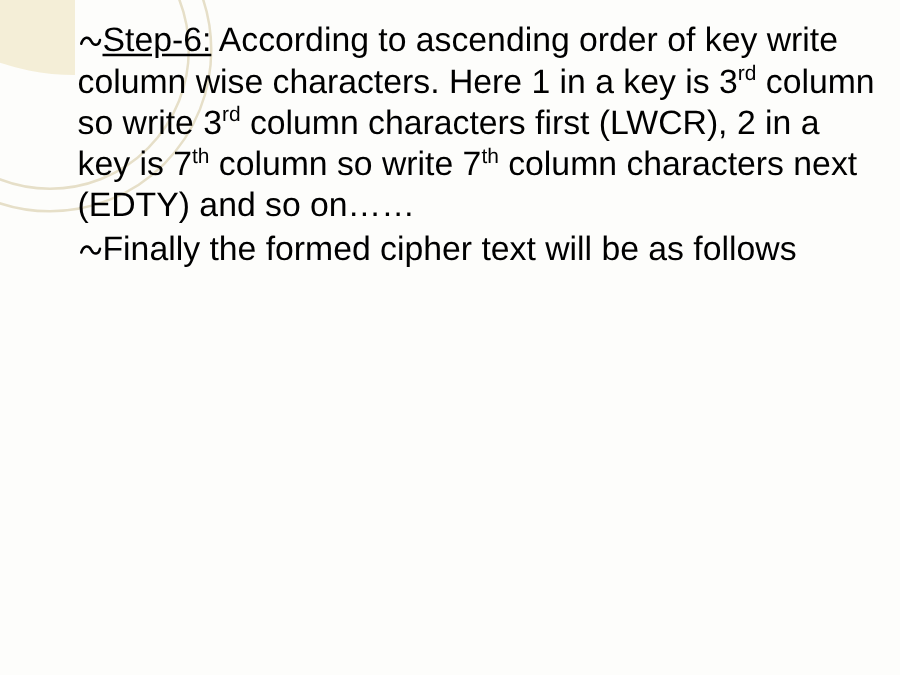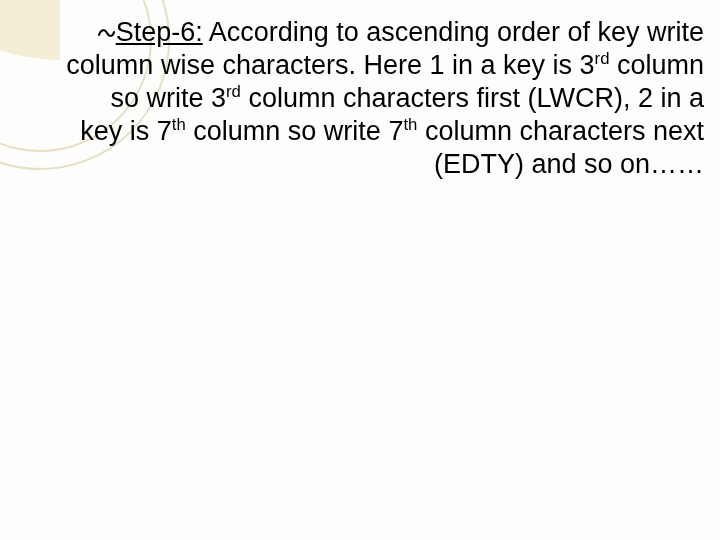--- a/index.html
+++ b/index.html
@@ -41,21 +41,20 @@
     transform: rotate(0deg);
   }
   .content {
     position: absolute;
     top: 16px;
     left: 62px;
     right: 16px;
     color: #000;
     font-size: 27px;
     line-height: 1.22;
-    text-align: right;
   }
   .para {
     margin-bottom: 2px;
   }
   .bullet {
     font-family: "Wingdings", "Arial", sans-serif;
     display: inline;
   }
   .step-label {
     text-decoration: underline;
@@ -73,17 +72,22 @@
 </div>
 
 <div class="content">
 
   <div class="para">
     <span class="bullet"><svg width="20" height="20" viewBox="0 0 20 20" style="vertical-align:-2px">
           <path d="M3 12 C5 6, 9 6, 11 10 C13 14, 17 14, 18 9" stroke="#000" stroke-width="2" fill="none" stroke-linecap="round"></path>
         </svg></span><span class="step-label">Step-6:</span><span> According to ascending order of key write column wise characters. Here 1 in a key is 3</span><sup>rd</sup><span> column so write 3</span><sup>rd</sup><span> column characters first (LWCR), 2 in a key is 7</span><sup>th</sup><span> column so write 7</span><sup>th</sup><span> column characters next (EDTY) and so on……</span>
   </div>
 
+  <div class="para">
+    <span class="bullet"><svg width="20" height="20" viewBox="0 0 20 20" style="vertical-align:-2px">
+          <path d="M3 12 C5 6, 9 6, 11 10 C13 14, 17 14, 18 9" stroke="#000" stroke-width="2" fill="none" stroke-linecap="round"></path>
+        </svg></span><span>Finally the formed cipher text will be as follows</span>
+  </div>
 
   <div class="gap"></div>
 
 
 </div>
 
 </body></html>

